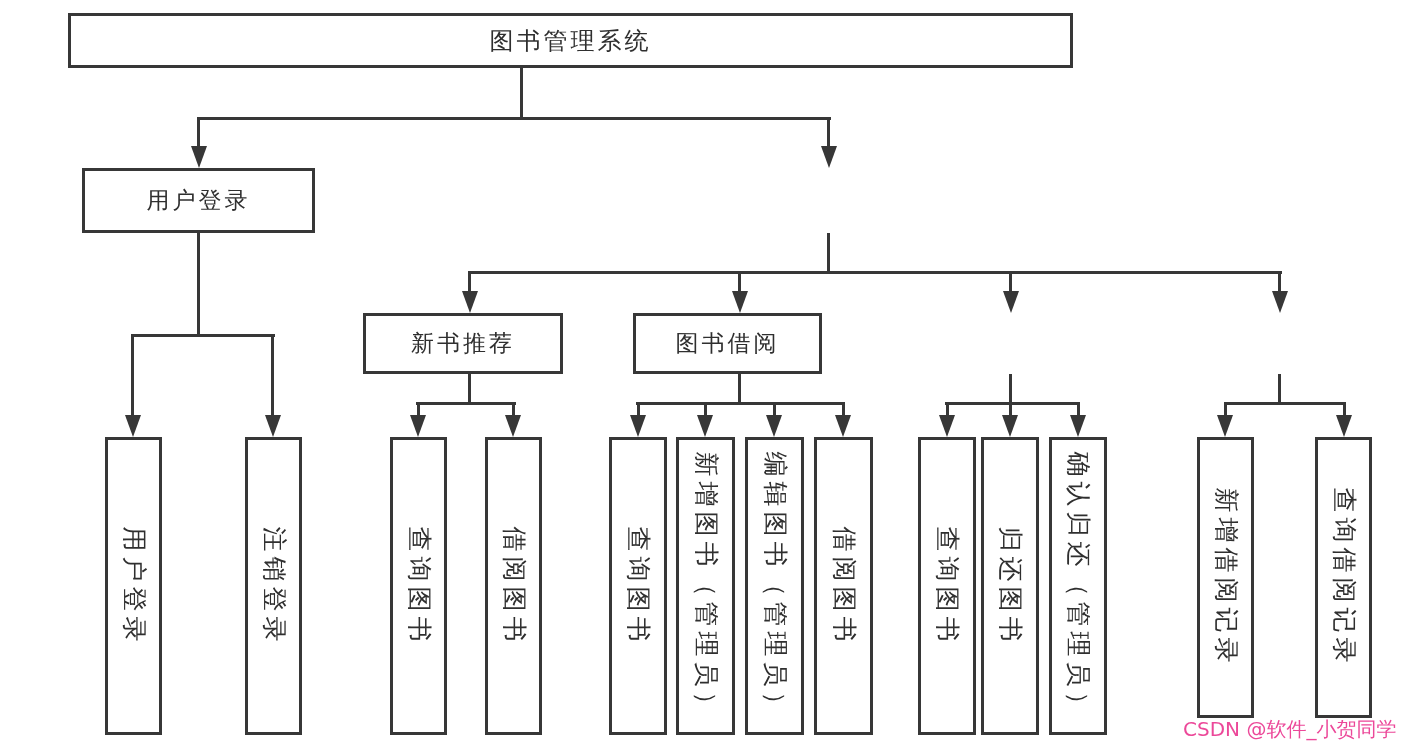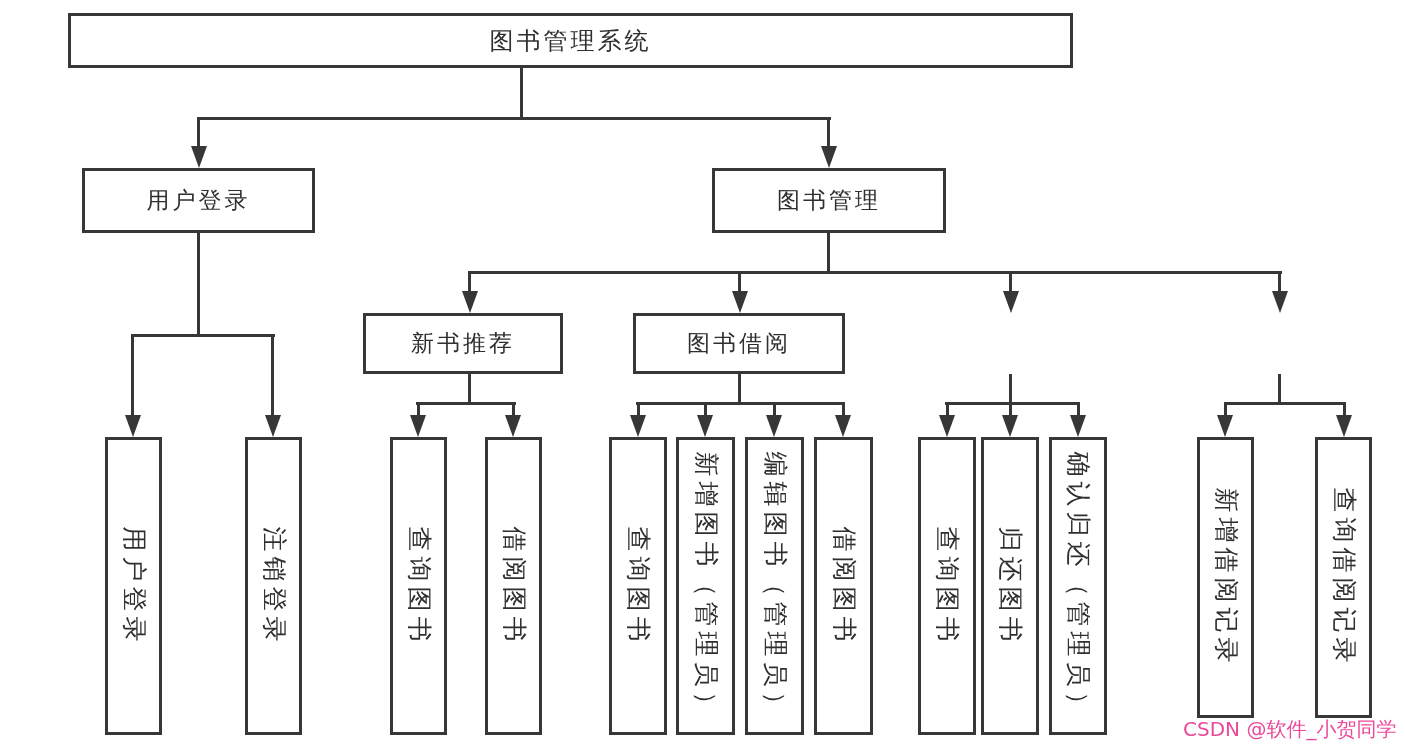--- a/index.html
+++ b/index.html
@@ -65,23 +65,20 @@
   <div class="ln" style="left:520px;top:68px;width:3px;height:51px;"></div>
   <div class="ln" style="left:197px;top:117px;width:634px;height:3px;"></div>
   <div class="ln" style="left:197px;top:117px;width:3px;height:31px;"></div>
   <div class="ar" style="left:191px;top:146px;"></div>
   <div class="ln" style="left:827px;top:117px;width:3px;height:31px;"></div>
   <div class="ar" style="left:821px;top:146px;"></div>
 
   <div class="box" style="left:82px;top:168px;width:233px;height:65px;">
     <span class="hlabel">用户登录</span>
   </div>
-  <div class="box" style="left:712px;top:168px;width:234px;height:65px;">
-    <span class="hlabel">图书管理</span>
-  </div>
 
   <div class="ln" style="left:197px;top:233px;width:3px;height:104px;"></div>
   <div class="ln" style="left:131px;top:334px;width:144px;height:3px;"></div>
   <div class="ln" style="left:131px;top:334px;width:3px;height:83px;"></div>
   <div class="ar" style="left:125px;top:415px;"></div>
   <div class="ln" style="left:271px;top:334px;width:3px;height:83px;"></div>
   <div class="ar" style="left:265px;top:415px;"></div>
 
   <div class="ln" style="left:827px;top:233px;width:3px;height:41px;"></div>
   <div class="ln" style="left:468px;top:271px;width:814px;height:3px;"></div>
@@ -90,21 +87,21 @@
   <div class="ln" style="left:738px;top:271px;width:3px;height:22px;"></div>
   <div class="ar" style="left:732px;top:291px;"></div>
   <div class="ln" style="left:1009px;top:271px;width:3px;height:22px;"></div>
   <div class="ar" style="left:1003px;top:291px;"></div>
   <div class="ln" style="left:1278px;top:271px;width:3px;height:22px;"></div>
   <div class="ar" style="left:1272px;top:291px;"></div>
 
   <div class="box" style="left:363px;top:313px;width:200px;height:61px;">
     <span class="hlabel">新书推荐</span>
   </div>
-  <div class="box" style="left:633px;top:313px;width:212px;height:61px;">
+  <div class="box" style="left:633px;top:313px;width:189px;height:61px;">
     <span class="hlabel">图书借阅</span>
   </div>
 
   <div class="ln" style="left:468px;top:374px;width:3px;height:31px;"></div>
   <div class="ln" style="left:416px;top:402px;width:100px;height:3px;"></div>
   <div class="ln" style="left:417px;top:402px;width:3px;height:16px;"></div>
   <div class="ar" style="left:410px;top:415px;"></div>
   <div class="ln" style="left:512px;top:402px;width:3px;height:16px;"></div>
   <div class="ar" style="left:505px;top:415px;"></div>
 

